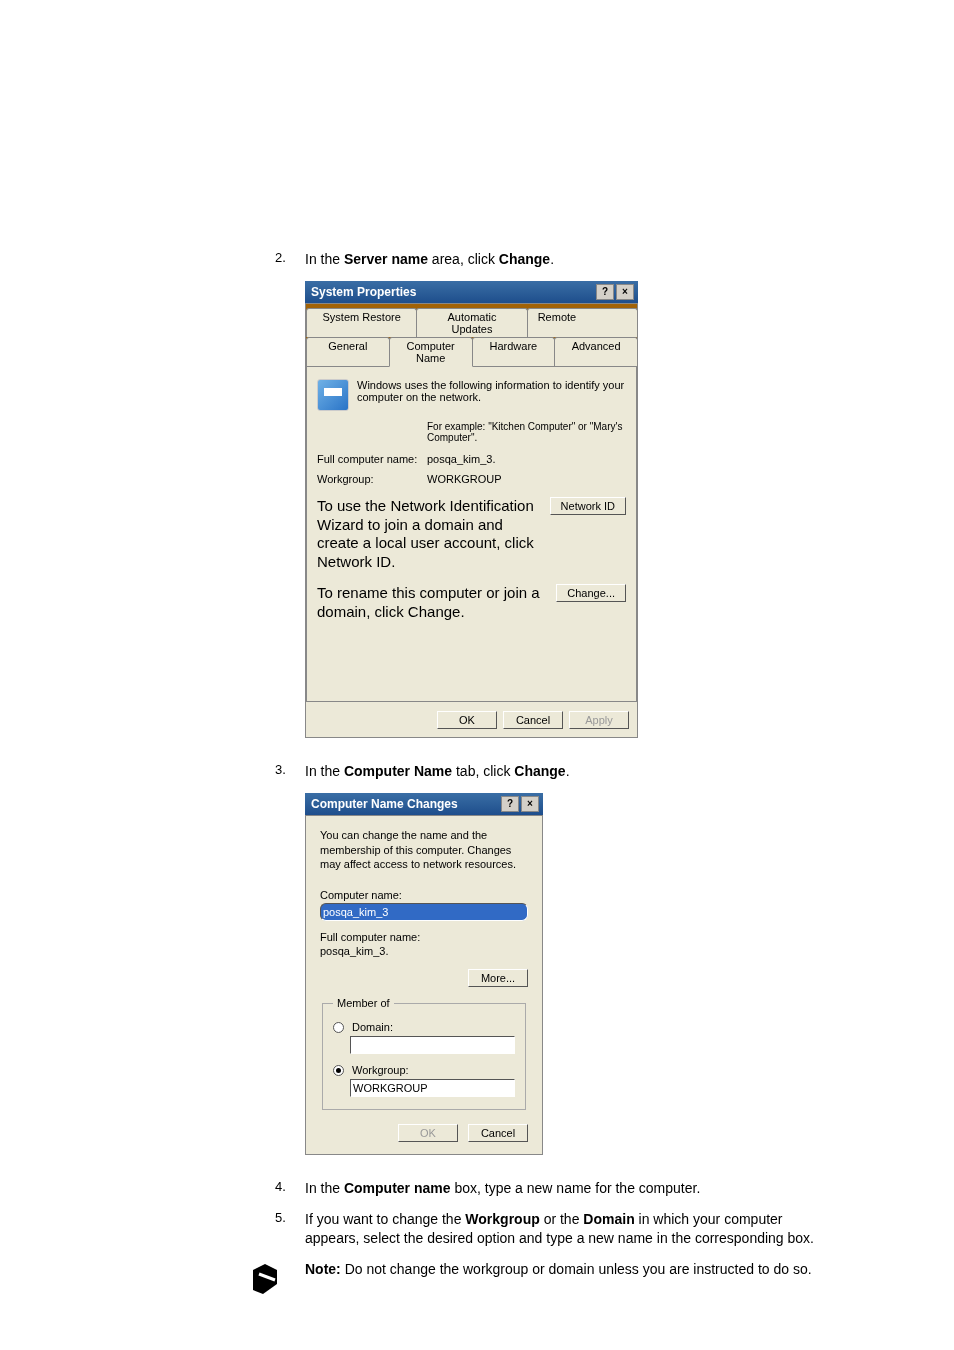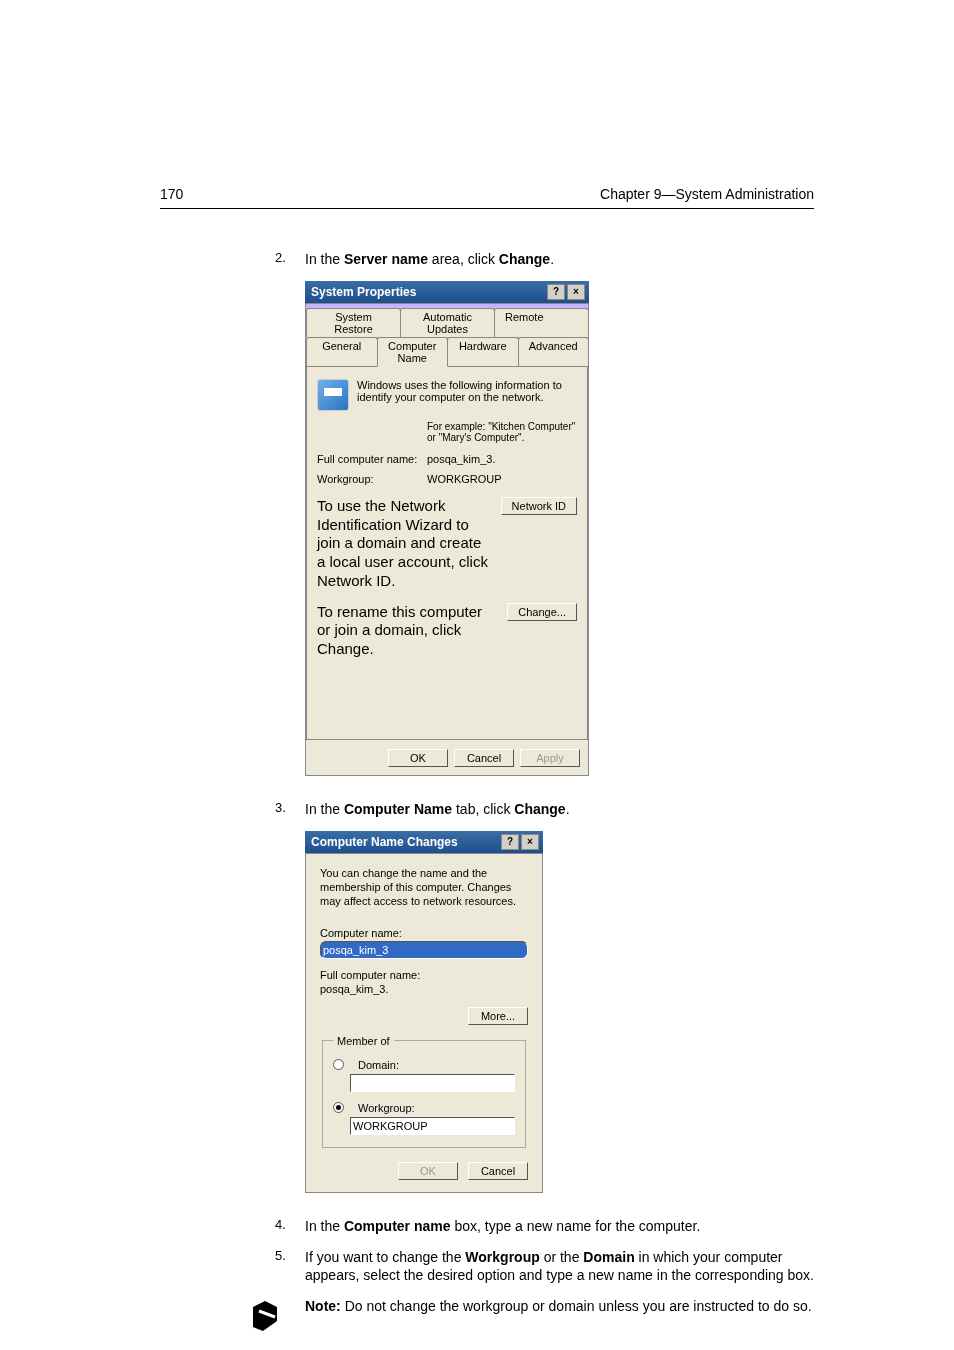--- a/index.html
+++ b/index.html
@@ -124,26 +124,26 @@
     width: 100%;
   }
 
   
   .dlg1-wrap {
     margin-left: 30px;
     margin-top: 10px;
     margin-bottom: 24px;
   }
   .dlg1 {
-    width: 284px;
+    width: 333px;
   }
   .tabs {
     display: flex;
     flex-wrap: wrap;
-    background: #c4b5fd;
+    background: #a16207;
     padding-top: 4px;
     gap: 0;
   }
   .tabrow { display: flex; width: 100%; }
   .tab {
     border: 1px solid #888;
     border-bottom: none;
     border-top-left-radius: 3px;
     border-top-right-radius: 3px;
     background: #ece9d8;
@@ -256,21 +256,21 @@
     padding: 8px 10px 12px 10px;
     margin-bottom: 14px;
   }
   fieldset.member legend {
     font-size: 11px;
     padding: 0 4px;
   }
   .radio-row {
     display: flex;
     align-items: center;
-    gap: 14px;
+    gap: 8px;
     margin-top: 4px;
   }
   .radio {
     width: 11px; height: 11px;
     border: 1px solid #555;
     border-radius: 50%;
     background: #fff;
     position: relative;
     display: inline-block;
   }
@@ -300,25 +300,20 @@
     margin-top: 6px;
     margin-left: 30px;
   }
   .note-text { font-size: 14px; line-height: 1.35; }
 </style>
 </head>
 <body>
 
 <div class="page">
 
-  <div class="header-row">
-    <span class="page-num">170</span>
-    <span class="chapter">Chapter 9—System Administration</span>
-    <div class="hr-line"></div>
-  </div>
 
   <div class="content">
     <ol class="steps">
 
       <li>
         <span class="num">2.</span>
         <span class="txt">
           <span>In the </span><span class="bold">Server name</span><span> area, click </span><span class="bold">Change</span><span>.</span>
         </span>
       </li>

